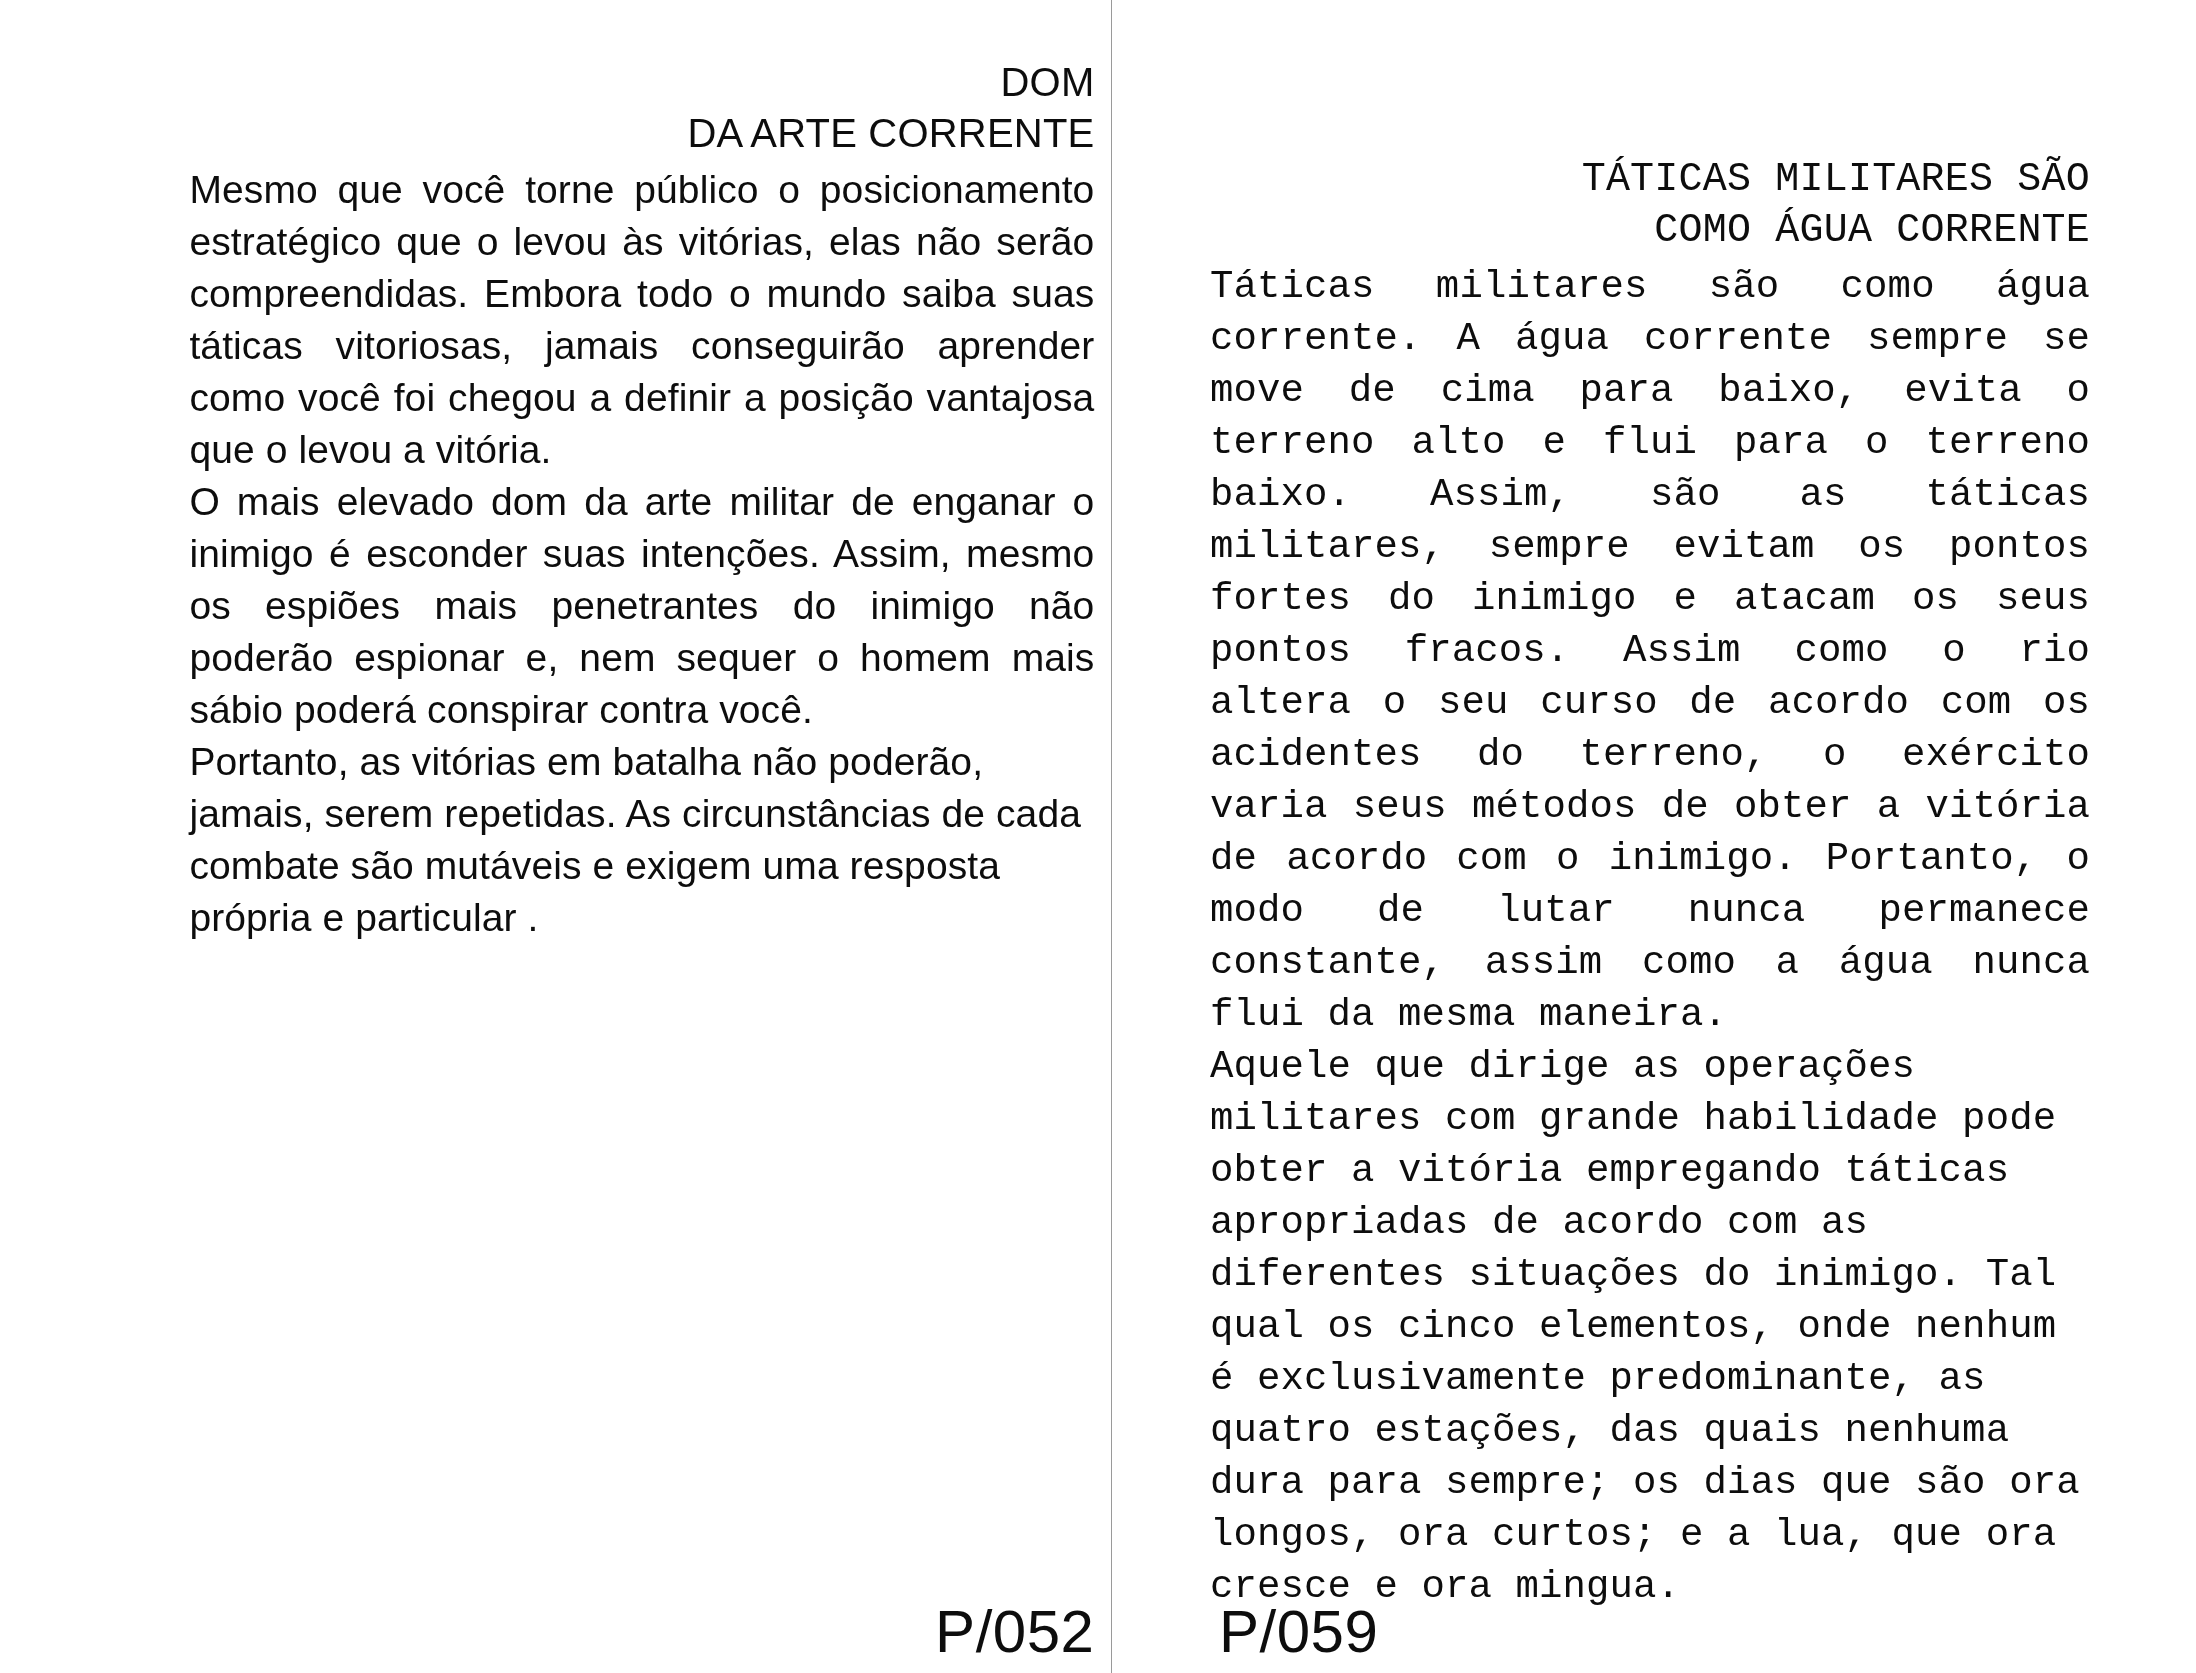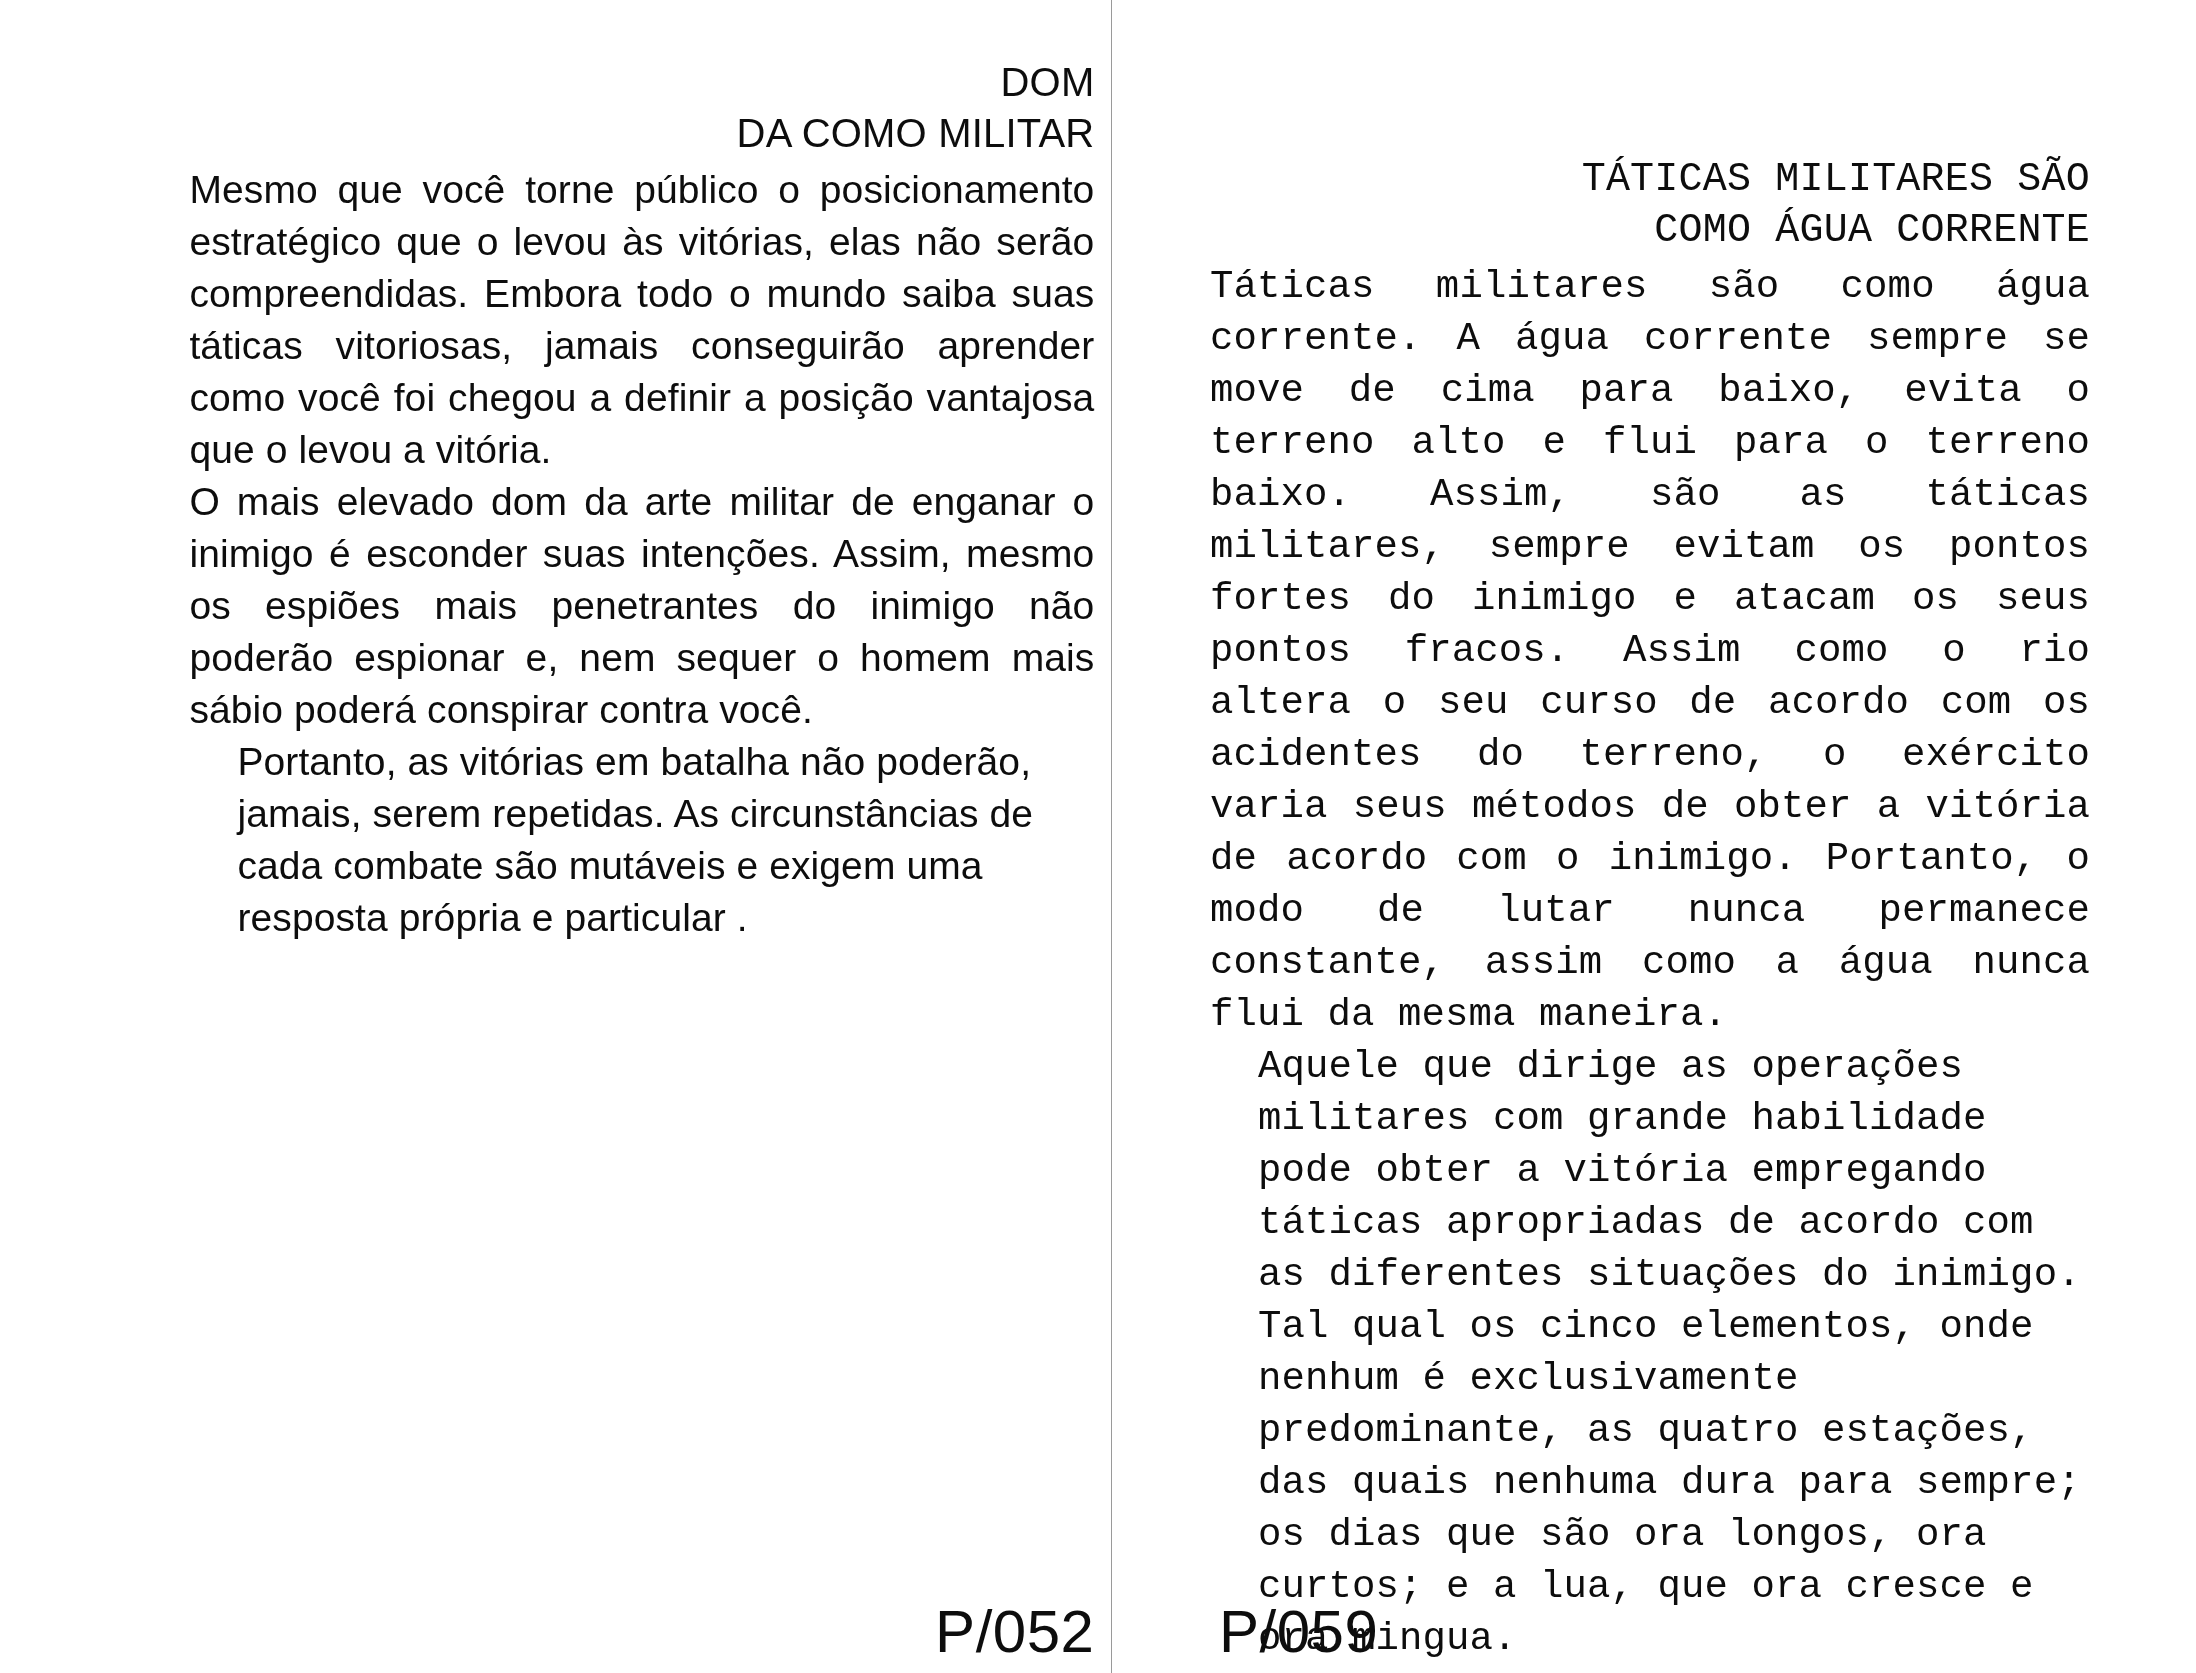--- a/index.html
+++ b/index.html
@@ -70,21 +70,20 @@
     letter-spacing: 0.1px;
   }
   .para {
     margin: 0;
     text-align: justify;
     text-justify: inter-word;
     hyphens: manual;
   }
   .para:last-child {
     text-align: left;
-    margin-left: 48px;
   }
   .left-top-gap {
     height: 57px;
   }
   .right-top-gap {
     height: 154px;
   }
   .heading-gap {
     height: 4.9px;
   }
@@ -105,21 +104,21 @@
 </style>
 </head>
 <body>
 
 <div class="spread">
 
   <div class="page page-left">
     <div class="col-inner-left">
       <div class="left-top-gap"></div>
       <div class="heading">DOM
-DA COMO MILITAR</div>
+DA ARTE CORRENTE</div>
       <div class="heading-gap"></div>
       <div class="body-block">
         <p class="para">Mesmo que você torne público o posicionamento estratégico que o levou às vitórias, elas não serão compreendidas. Embora todo o mundo saiba suas táticas vitoriosas, jamais conseguirão aprender como você foi chegou a definir a posição vantajosa que o levou a vitória.</p>
         <p class="para">O mais elevado dom da arte militar de enganar o inimigo é esconder suas intenções. Assim, mesmo os espiões mais penetrantes do inimigo não poderão espionar e, nem sequer o homem mais sábio poderá conspirar contra você.</p>
         <p class="para">Portanto, as vitórias em batalha não poderão, jamais, serem repetidas. As circunstâncias de cada combate são mutáveis e exigem uma resposta própria e particular .</p>
       </div>
     </div>
     <div class="folio folio-left">P/052</div>
   </div>
 

